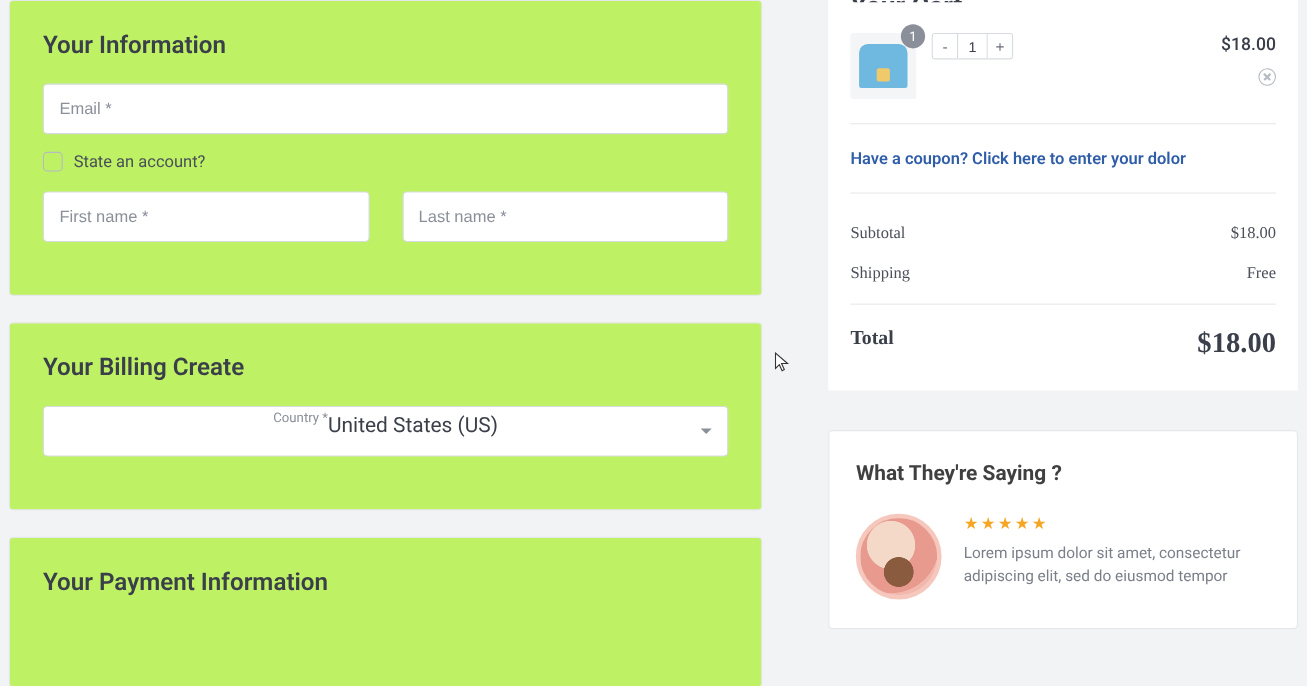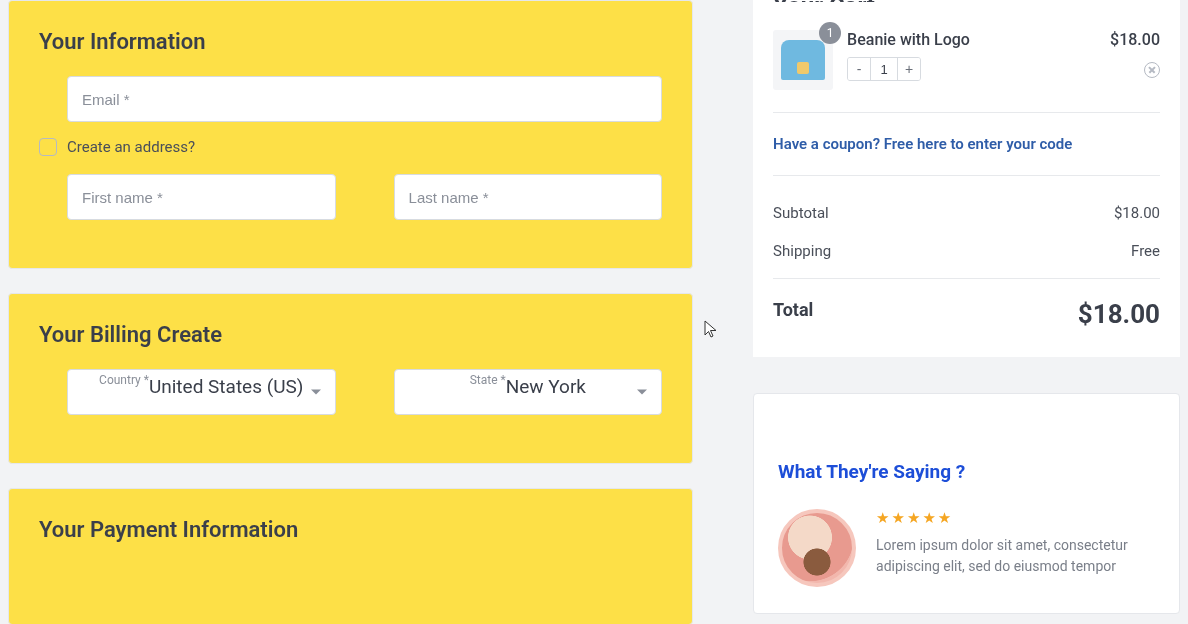--- a/index.html
+++ b/index.html
@@ -13,40 +13,39 @@
 }
 .layout {
   display: flex;
   gap: 20px;
   padding: 0 8px;
 }
 .main-col { width: 690px; }
 .side-col { width: 430px; margin-left: 40px; }
 
 .card {
-  background: #fde047;
+  background: #bef264;
   border: 1px solid #e5e7eb;
   border-radius: 4px;
   padding: 28px 30px 32px;
   margin-bottom: 24px;
 }
 .card h2 {
   font-size: 22px;
   font-weight: 600;
   color: #3a3f4a;
   margin-bottom: 22px;
 }
 
 .row { display: flex; gap: 30px; }
 .row > * { flex: 1; }
 
 .field {
   position: relative;
   margin-bottom: 16px;
-  margin-left: 28px;
 }
 .field input, .select-box {
   width: 100%;
   height: 46px;
   padding: 0 14px;
   border: 1px solid #d7dbe0;
   border-radius: 4px;
   font-size: 15px;
   color: #555;
   background: #fff;
@@ -134,31 +133,31 @@
   content:''; position:absolute; width:8px; height:1.5px; background:#b5bac3;
 }
 .remove-icon::before{transform:rotate(45deg);}
 .remove-icon::after{transform:rotate(-45deg);}
 
 .coupon-link {
   display:block; color:#2f5da8; font-size:15px; font-weight:600;
   padding: 22px 0; border-bottom: 1px solid #e7e9ec; cursor:pointer;
 }
 
-.totals { padding: 18px 0; }
+.totals { padding: 18px 0; font-family: Liberation Serif, serif; }
 .totals-row { display:flex; justify-content:space-between; padding: 10px 0; font-size:15px; color:#4a4f59; }
 .totals-row.total { border-top: 1px solid #e7e9ec; margin-top: 8px; padding-top: 20px; }
 .totals-row.total .label { font-size:18px; font-weight:700; color:#3a3f4a; }
 .totals-row.total .value { font-size:26px; font-weight:700; color:#3a3f4a; }
 
 .testimonial-card {
   background:#fff; border:1px solid #e5e7eb; border-radius:4px;
   padding: 26px 24px; margin-top: 36px;
 }
-.testimonial-card h3 { font-size:19px; font-weight:700; color:#1d4ed8; margin-bottom:26px;margin-top:40px;}
+.testimonial-card h3 { font-size:19px; font-weight:700; color:#404040; margin-bottom:26px;}
 .testi-body { display:flex; gap:20px; align-items:flex-start; }
 .avatar {
   width:78px; height:78px; border-radius:50%;
   background: radial-gradient(circle at 40% 35%, #f4d9c8 0 35%, #e89a8f 36% 70%, #f2b7ad 71% 100%);
   border: 4px solid #f6c7bd;
   flex-shrink: 0;
   overflow:hidden; position:relative;
 }
 .avatar::after{content:'';position:absolute;inset:0;background:
   radial-gradient(circle at 50% 70%, #8a5b3e 0 22%, transparent 23%);}
@@ -176,21 +175,21 @@
 <div class="layout">
   <div class="main-col">
 
     <div class="card">
       <h2>Your Information</h2>
       <div class="field">
         <input type="text" placeholder="Email *" style="">
       </div>
       <div class="checkbox-row">
         <div class="checkbox-box"></div>
-        <span class="checkbox-label">Create an address?</span>
+        <span class="checkbox-label">State an account?</span>
       </div>
       <div class="row">
         <div class="field">
           <input type="text" placeholder="First name *" style="">
         </div>
         <div class="field">
           <input type="text" placeholder="Last name *" style="">
         </div>
       </div>
     </div>
@@ -198,27 +197,20 @@
     <div class="card">
       <h2>Your Billing Create</h2>
       <div class="row">
         <div class="field">
           <div class="select-box">
             <span class="select-label">Country *</span>
             <span class="select-value">United States (US)</span>
             <span class="select-caret"></span>
           </div>
         </div>
-        <div class="field">
-          <div class="select-box">
-            <span class="select-label">State *</span>
-            <span class="select-value">New York</span>
-            <span class="select-caret"></span>
-          </div>
-        </div>
       </div>
     </div>
 
     <div class="card" style="padding-bottom:60px;">
       <h2>Your Payment Information</h2>
     </div>
 
   </div>
 
   <div class="side-col">
@@ -226,32 +218,31 @@
       <div class="cart-title">Your Cart</div>
 
       <div class="cart-item">
         <div class="thumb">
           <div class="thumb-inner">
               <div class="thumb-dot"></div>
             </div>
           <div class="qty-badge">1</div>
         </div>
         <div class="item-body">
-          <div class="item-name">Beanie with Logo</div>
           <div class="qty-stepper">
             <button>-</button>
             <input type="text" value="1" style="">
             <button>+</button>
           </div>
         </div>
         <div class="item-price">$18.00</div>
         <div class="remove-icon"></div>
       </div>
 
-      <a class="coupon-link">Have a coupon? Free here to enter your code</a>
+      <a class="coupon-link">Have a coupon? Click here to enter your dolor</a>
 
       <div class="totals">
         <div class="totals-row">
           <span class="label">Subtotal</span>
           <span class="value">$18.00</span>
         </div>
         <div class="totals-row">
           <span class="label">Shipping</span>
           <span class="value">Free</span>
         </div>

